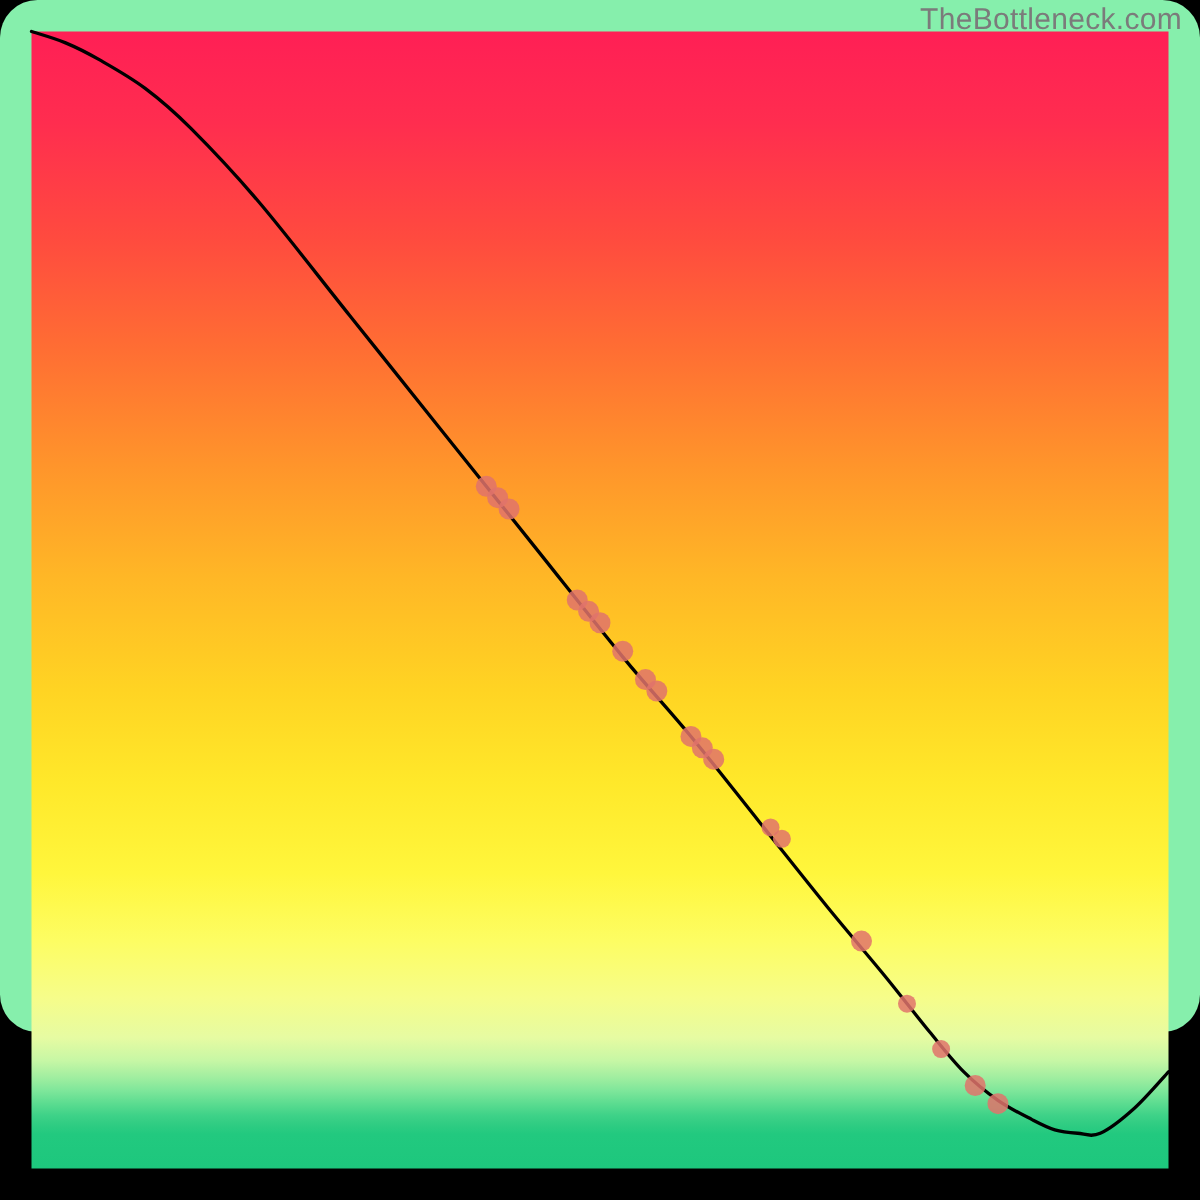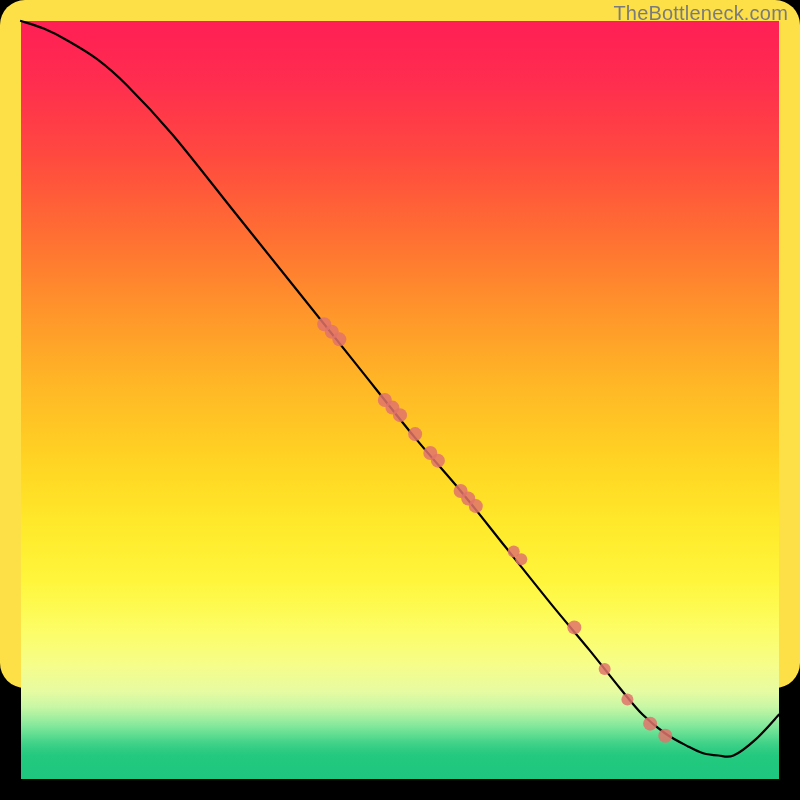--- a/index.html
+++ b/index.html
@@ -10,21 +10,21 @@
     overflow: hidden;
     background: #000;
     font-family: Arial, Helvetica, sans-serif;
   }
   .frame {
     position: absolute;
     left: 0;
     top: 0;
     width: 800px;
     height: 688px;
-    background: #fde047;
+    background: #86efac;
     border-radius: 25px;
   }
   .plot {
     position: absolute;
     left: 21px;
     top: 21px;
     width: 758px;
     height: 758px;
   }
   

